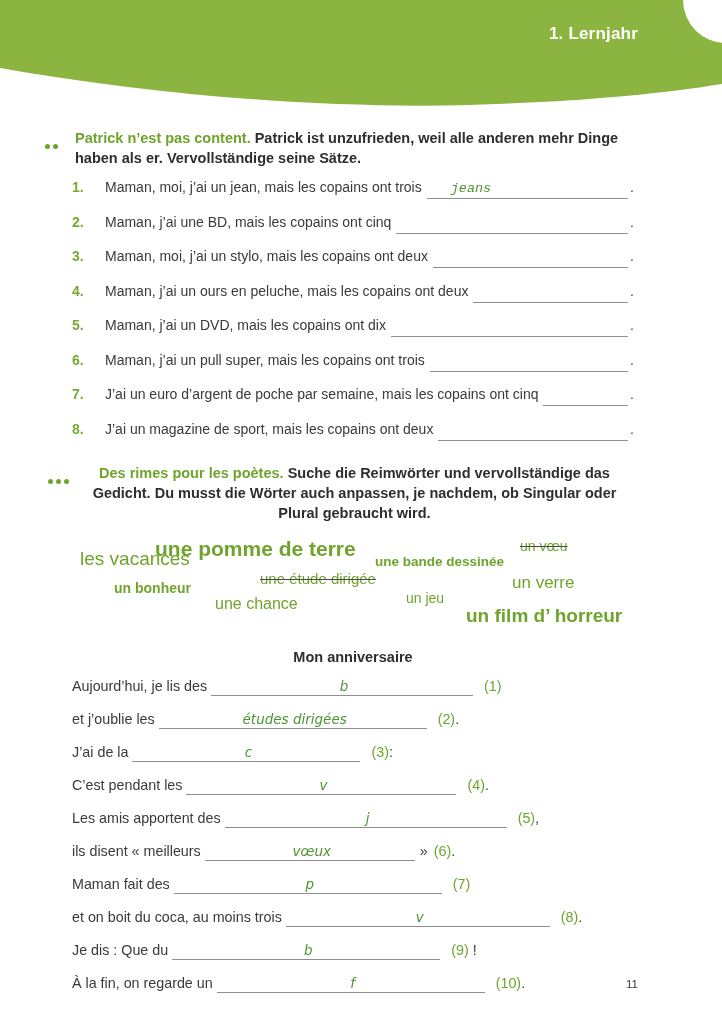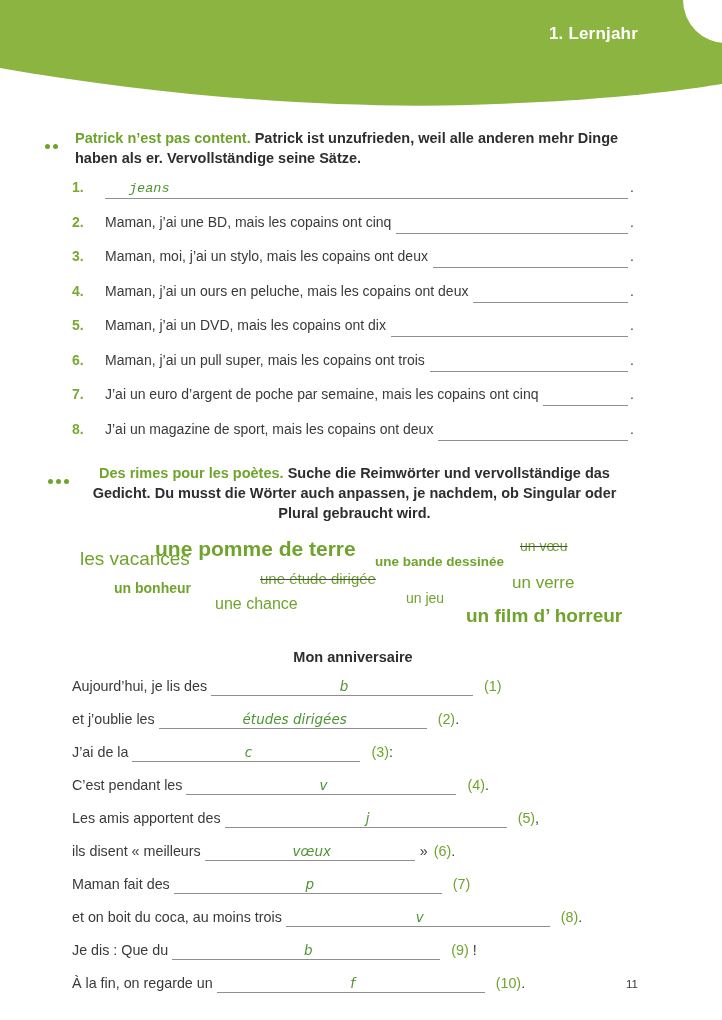--- a/index.html
+++ b/index.html
@@ -92,20 +92,21 @@
       <div class="ex-head">
         <span class="dots"><i class="dot"></i><i class="dot"></i></span>
         <p class="ex-text">
           <span class="fr-title">Patrick n’est pas content.</span>
           <span class="de-instr">Patrick ist unzufrieden, weil alle anderen mehr Dinge haben als er. Vervollständige seine Sätze.</span>
         </p>
       </div>
       <ol class="items">
         <li>
           <span class="num">1.</span>
+          <span class="itext">Maman, moi, j’ai un jean, mais les copains ont trois</span>
           <span class="blank"><span class="answer">jeans</span></span>
           <span class="tail">.</span>
         </li>
         <li>
           <span class="num">2.</span>
           <span class="itext">Maman, j’ai une BD, mais les copains ont cinq</span>
           <span class="blank"><span class="answer"></span></span>
           <span class="tail">.</span>
         </li>
         <li>

